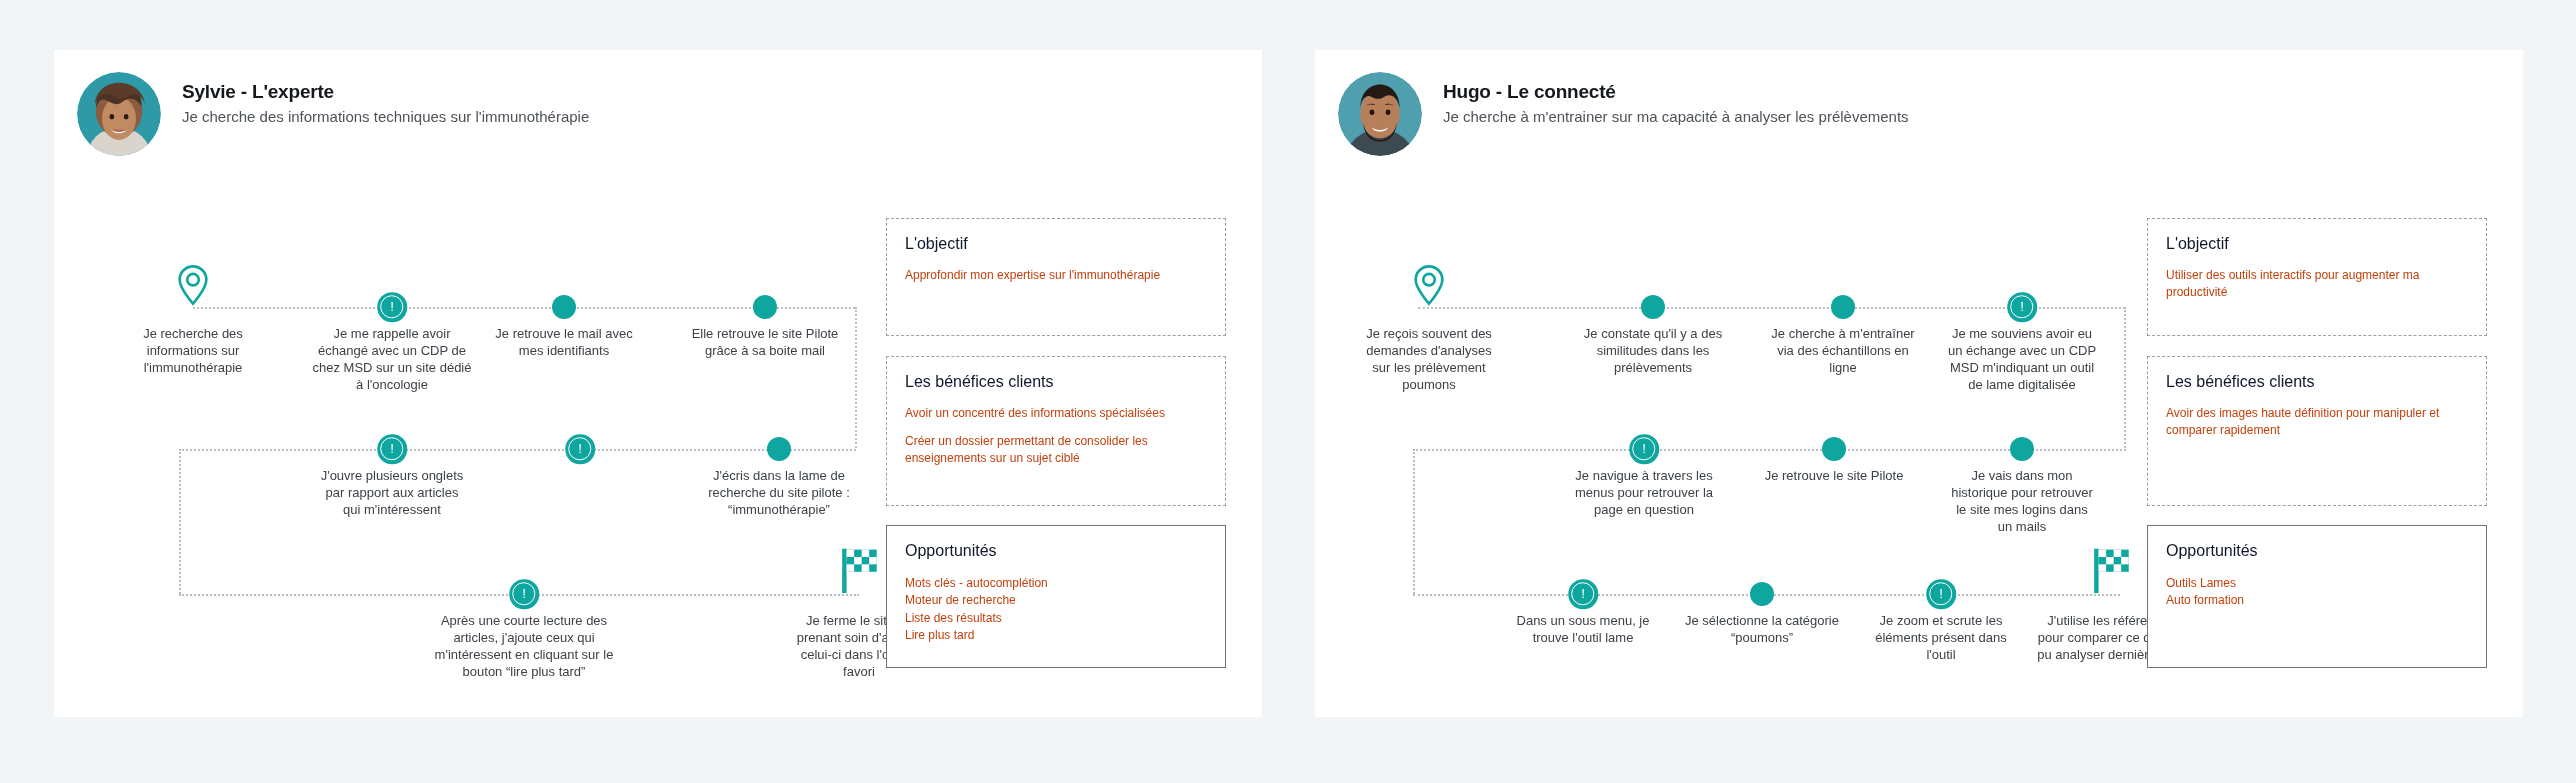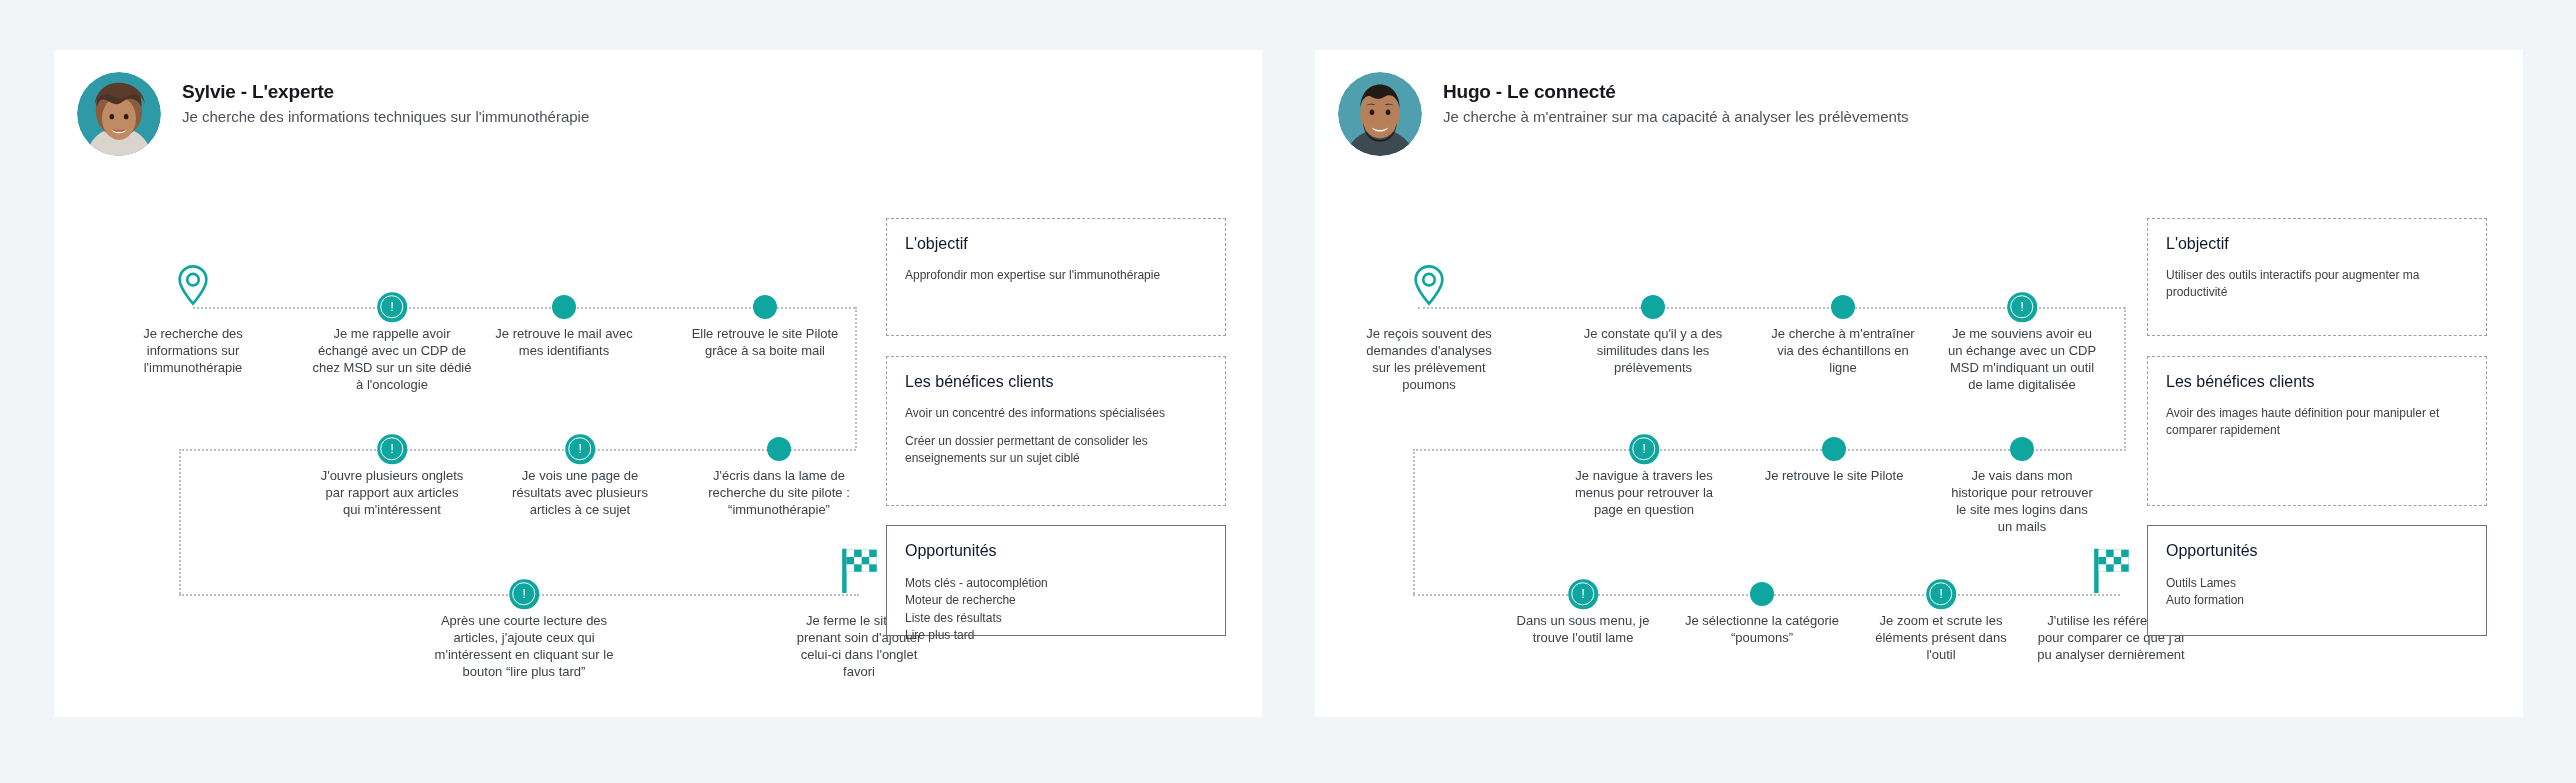--- a/index.html
+++ b/index.html
@@ -82,27 +82,27 @@
     padding:16px 18px 18px 18px;
     margin-bottom:19.7px;
     background:#fff;
   }
   .box.dashed{border:1.3px dashed #9aa0a6;}
   .box.solid{border:1.3px solid #6d7278;}
   .box-title{
     font-size:16px;font-weight:normal;color:#0f172a;margin-bottom:14.3px;
   }
   .box-line{
-    font-size:12px;line-height:1.38;color:#404040;margin-bottom:11.6px;
+    font-size:12px;line-height:1.38;color:#c2410c;margin-bottom:11.6px;
   }
   .box-line.tight{margin-bottom:0.9px;}
   .box-line:last-child{margin-bottom:0;}
   .box.h1{height:118px;}
   .box.h2{height:150px;}
-  .box.h3{height:111px;}
+  .box.h3{height:143px;}
 </style>
 </head>
 <body>
 
 <div class="stage">
 
   <section class="panel left">
 
     <div class="persona">
       <div class="avatar">
@@ -178,21 +178,20 @@
             <div class="ring">
               <span class="bang">!</span>
             </div>
           </div>
       </div>
       <div class="node" style="left:725px;top:240px;">
           <div class="dot"></div>
         </div>
 
       <div class="step-label" style="left:338px;top:258px;width:148px;">J'ouvre plusieurs onglets par rapport aux articles qui m'intéressent</div>
-      <div class="step-label" style="left:526px;top:258px;width:161px;">Je vois une page de résultats avec plusieurs articles à ce sujet</div>
       <div class="step-label" style="left:725px;top:258px;width:161px;">J'écris dans la lame de recherche du site pilote : “immunothérapie”</div>
 
       <div class="node" style="left:470px;top:385px;">
         <div class="dot-alert">
             <div class="ring">
               <span class="bang">!</span>
             </div>
           </div>
       </div>
       <div class="node flag" style="left:805px;top:361px;">

